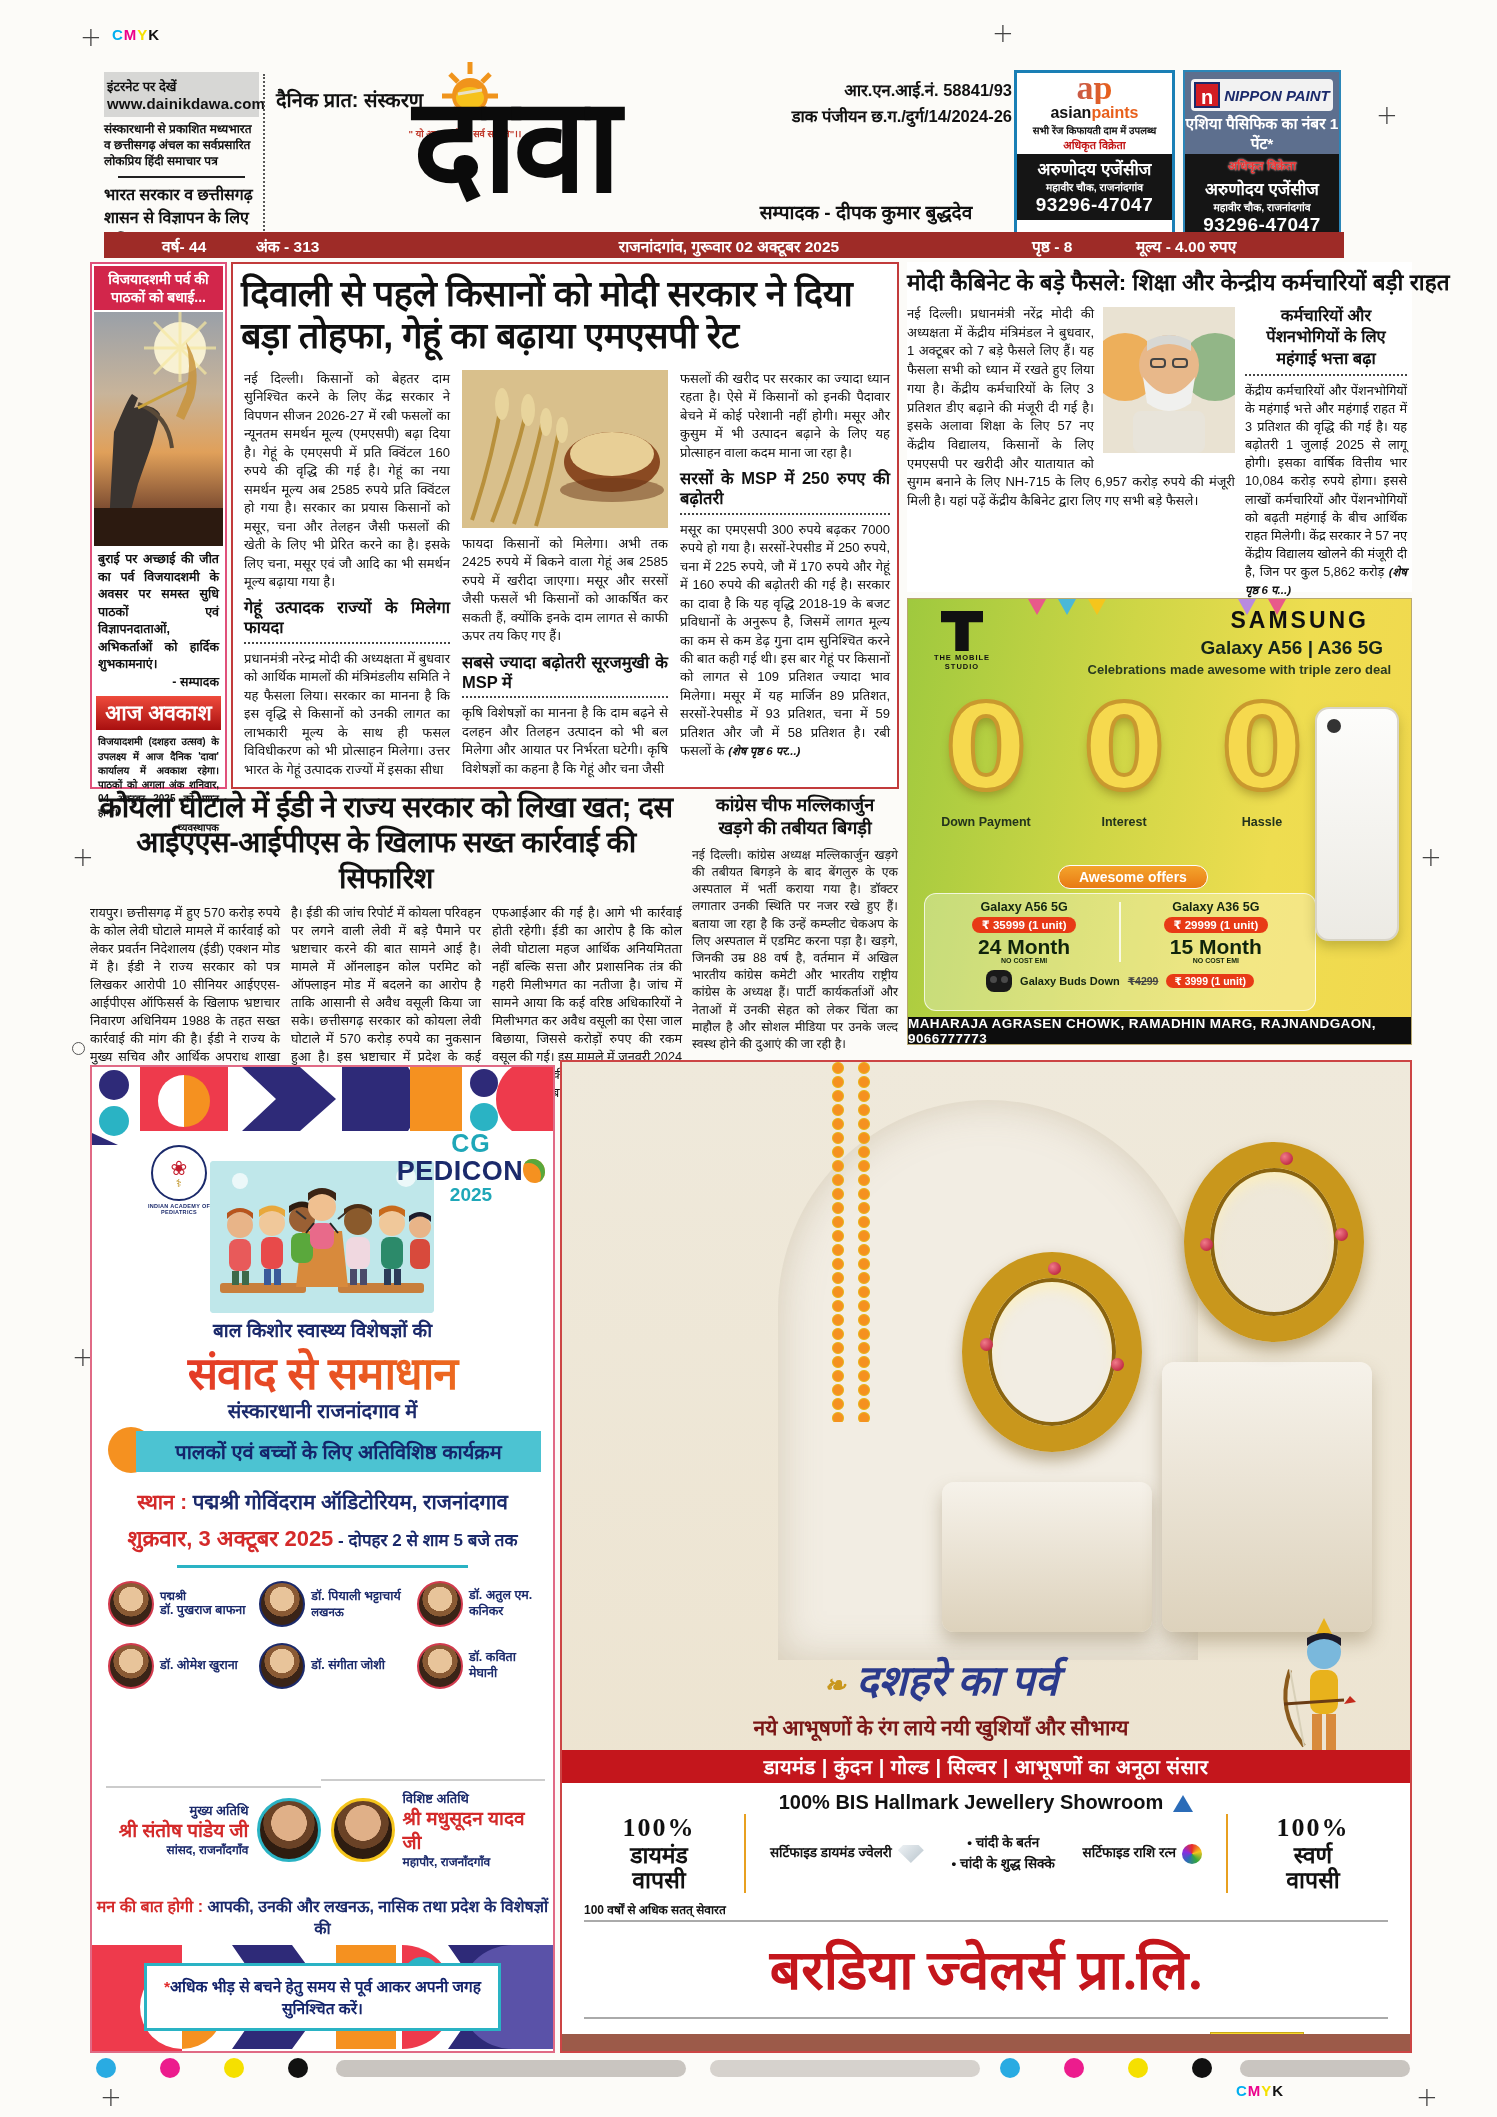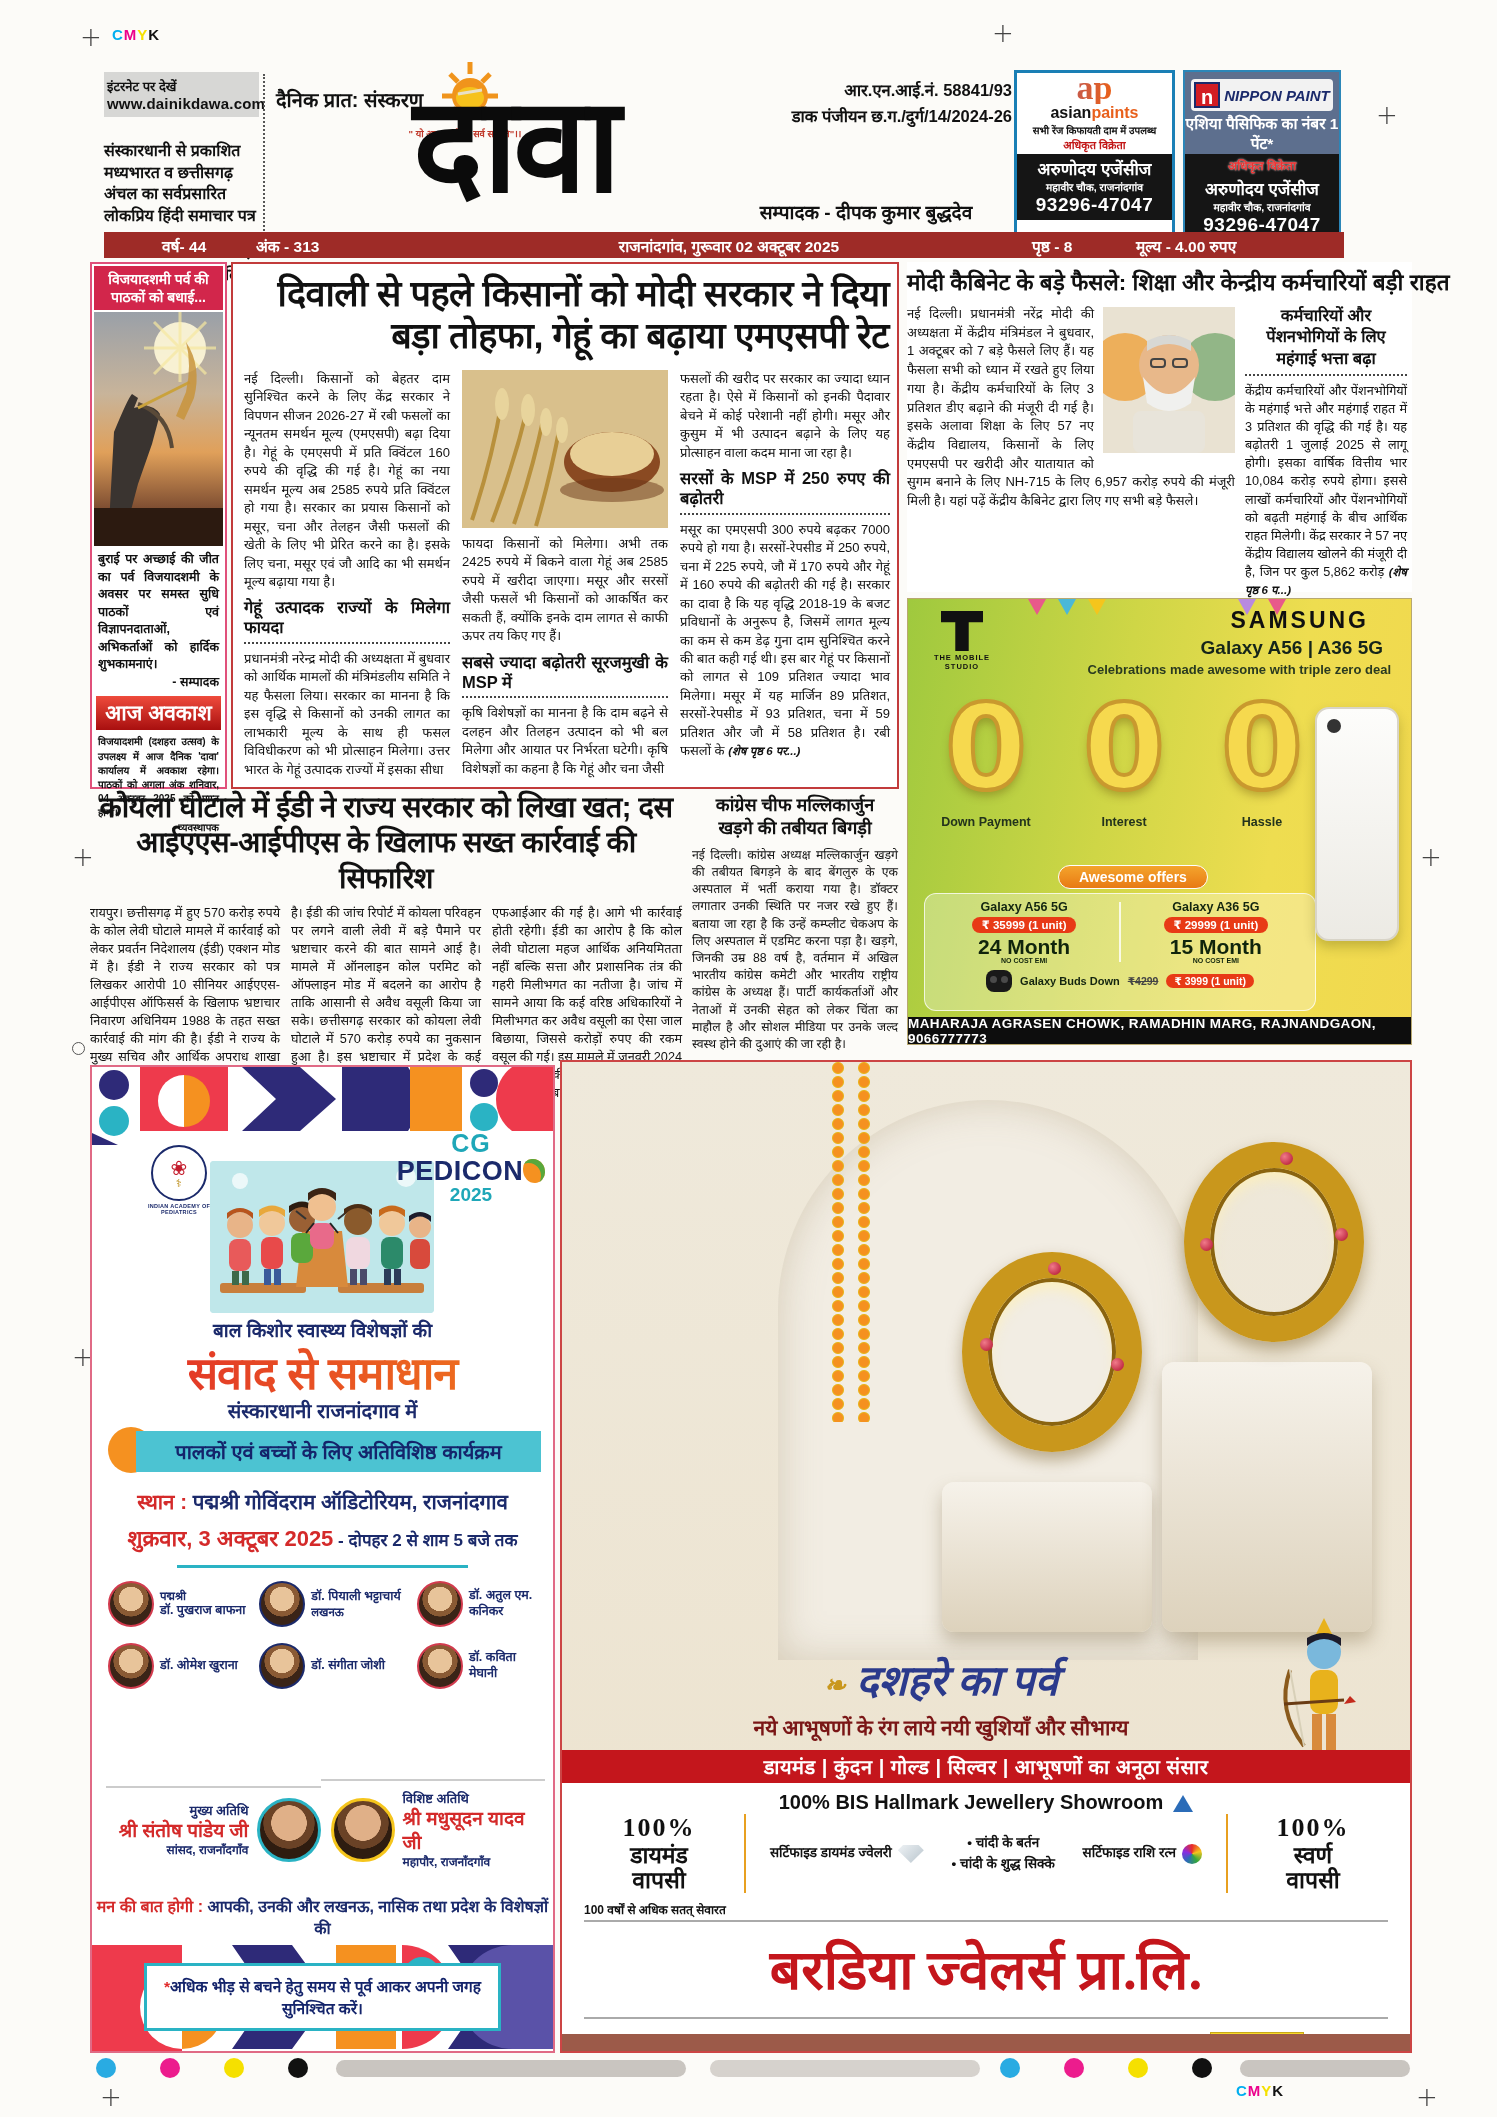--- a/index.html
+++ b/index.html
@@ -14,21 +14,21 @@
   .circ-mark{position:absolute;width:13px;height:13px;border:1.5px solid #555;border-radius:50%;}
   .cmyk{position:absolute;font:800 15px "Liberation Sans",sans-serif;letter-spacing:1px;}
   .cmyk b:nth-child(1){color:#00aeef}.cmyk b:nth-child(2){color:#ec008c}
   .cmyk b:nth-child(3){color:#f5e000}.cmyk b:nth-child(4){color:#111}
 
   
   .mast-left{left:104px;top:72px;width:155px;text-align:left;}
   .web-box{background:#d7d7d5;padding:5px 3px;}
   .web-label{font-size:13px;font-weight:700;}
   .website{font-size:15px;font-weight:800;letter-spacing:.2px;}
-  .about{font-size:16px;font-weight:700;line-height:1.35;margin-top:23px;}
+  .about{font-size:12px;font-weight:700;line-height:1.35;margin-top:4px;}
   .mast-rule{width:82%;border-top:2px solid #222;margin:6px auto 5px;}
   .auth{font-size:16px;font-weight:800;line-height:1.45;}
   .dotted-sep{left:263px;top:74px;height:164px;border-left:2.5px dotted #555;}
   .edition{left:276px;top:86px;font-size:20px;font-weight:800;}
   .sun{left:428px;top:60px;width:84px;height:66px;}
   .slogan{left:390px;top:128px;width:150px;font-size:9.5px;font-weight:800;color:#c0392b;text-align:center;line-height:1.2;}
   .paper-title{left:290px;top:78px;width:450px;font-size:132px;line-height:1.05;font-weight:900;color:#0b0b0b;text-align:center;letter-spacing:-4px;font-family:"Liberation Serif","DejaVu Serif",serif;}
   .editor{left:716px;top:199px;width:300px;font-size:19px;font-weight:800;text-align:center;}
   .rni{left:620px;top:78px;width:392px;text-align:right;font-size:16.5px;font-weight:700;line-height:1.55;}
 
@@ -58,21 +58,21 @@
   .greet{left:90px;top:262px;width:137px;height:527px;border:2.5px solid #e0507a;background:#fff;padding:2px;}
   .greet-title{background:#d2264b;color:#fff;font-size:14px;font-weight:800;text-align:center;line-height:1.3;padding:4px 2px;}
   .greet-img{height:234px;margin-top:2px;position:relative;overflow:hidden;background:linear-gradient(#9aa0a8 0%,#c8b49a 35%,#e0a05a 60%,#7a4a30 85%,#3c2418 100%);}
   .greet-text{font-size:12.5px;font-weight:700;line-height:1.4;text-align:justify;padding:5px 4px 2px;}
   .sign{display:block;text-align:right;font-weight:900;}
   .holiday-title{background:linear-gradient(#ef4b3c,#a80f0f);color:#fff;font-size:21px;font-weight:900;text-align:center;padding:2px 0 4px;margin:3px 2px;}
   .holiday-text{font-size:10px;font-weight:700;line-height:1.42;text-align:justify;padding:2px 4px;}
 
   
   .msp{left:231px;top:262px;width:668px;height:527px;border:2.5px solid #c23b3b;background:#fff;}
-  .msp-headline{font-size:36px;font-weight:900;text-align:right;line-height:1.17;margin:9px 8px 2px;letter-spacing:-.5px;}
+  .msp-headline{font-size:36px;font-weight:900;text-align:left;line-height:1.17;margin:9px 8px 2px;letter-spacing:-.5px;}
   .msp-cols{position:absolute;left:11px;right:11px;top:106px;bottom:6px;}
   .ncol{position:absolute;top:0;font-size:13px;line-height:1.42;text-align:justify;font-weight:500;}
   .mcol1{left:0;width:206px;}
   .mcol2{left:218px;width:206px;}
   .mcol3{left:436px;width:210px;}
   .subhead{font-size:16.5px;font-weight:900;border-bottom:2px dotted #444;padding-bottom:4px;margin:7px 0 6px;line-height:1.2;}
   .wheat-img{height:158px;margin-bottom:7px;position:relative;overflow:hidden;background:linear-gradient(110deg,#c8a86a,#e8d3a0 45%,#d8c090);}
   .cont{font-size:11.5px;font-weight:700;font-style:italic;}
 
   

